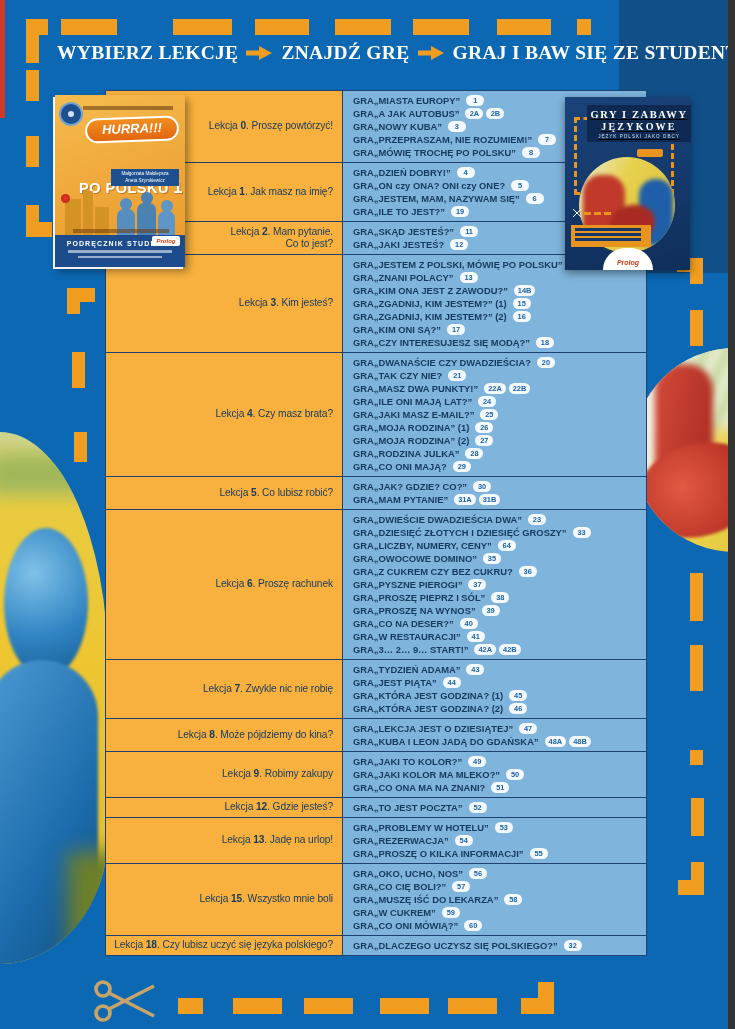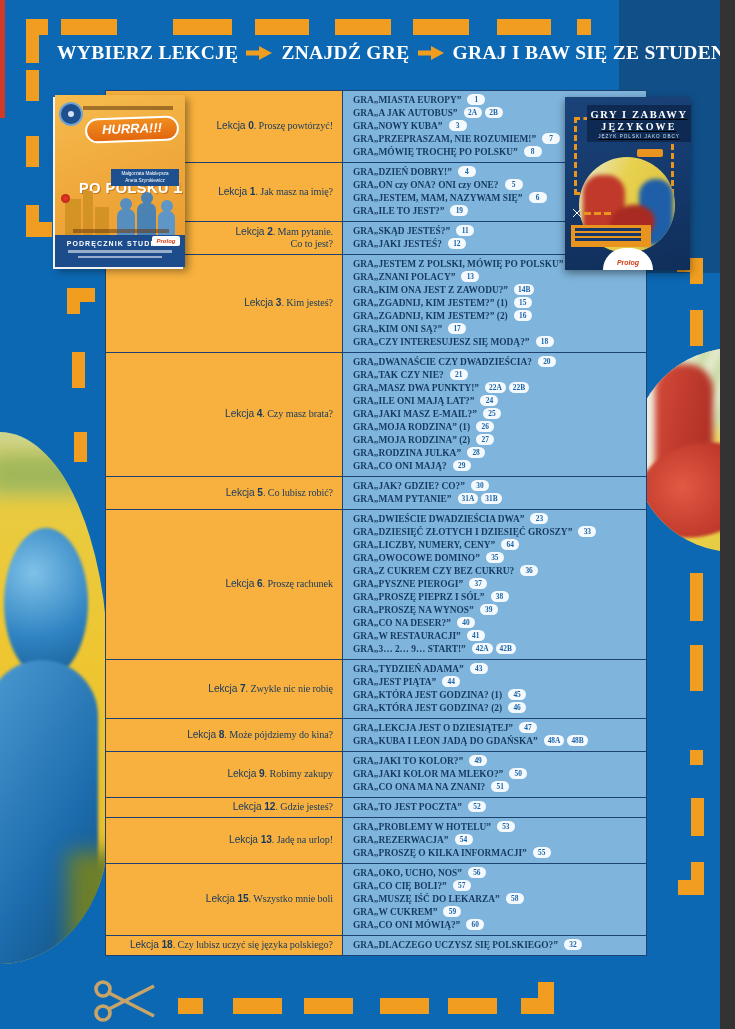--- a/index.html
+++ b/index.html
@@ -1,17 +1,17 @@
 <!DOCTYPE html>
 <html><head>
 <meta charset="utf-8">
 <style>
   html,body{margin:0;padding:0;background:#333;}
   .page{position:relative;width:720px;height:1029px;overflow:hidden;
-        background:#0C68B3;font-family:"Liberation Sans",sans-serif;}
+        background:#0C68B3;font-family:"Liberation Sans",sans-serif;padding-left:8px;}
   
   .dark-col{position:absolute;left:619px;top:0;width:116px;height:273px;background:#114F89;}
   .red-strip{position:absolute;left:0;top:0;width:5px;height:118px;background:#D23A28;}
   
   .dash{position:absolute;background:#F09D20;}
   
   .photo-left{position:absolute;left:0;top:432px;width:108px;height:532px;overflow:hidden;
       border-top-right-radius:108px 235px;border-bottom-right-radius:108px 130px;
       background:linear-gradient(180deg,#cdd690 0%,#e9cb40 14%,#eec631 42%,#e5ba27 100%);}
   .photo-left .band{position:absolute;left:-10px;top:22px;width:130px;height:40px;background:#9fb75a;filter:blur(9px);}
@@ -34,24 +34,24 @@
   .title .arrow{flex:0 0 auto;display:block;}
   
   .lesson-table{position:absolute;left:105px;top:90px;width:540px;border:1.4px solid #1D4170;z-index:2;}
   .t-row{display:flex;border-top:1.4px solid #1D4170;}
   .t-row:first-child{border-top:none;}
   .lesson-cell{width:237px;background:#F8B13E;border-right:1.4px solid #1D4170;
       display:flex;flex-direction:column;justify-content:center;text-align:right;
       padding:3px 9px 3px 6px;box-sizing:border-box;}
   .lesson-label{font-size:10.2px;line-height:12.5px;color:#16395F;letter-spacing:-0.1px;}
   .lesson-label b{font-weight:bold;}
-  .lesson-label .lr{white-space:pre-line;font-family:Liberation Serif, serif;}
+  .lesson-label .lr{white-space:pre-line;}
   .games-cell{flex:1;background:#7FB5DC;display:flex;flex-direction:column;justify-content:center;
       padding:3px 4px 3px 10px;box-sizing:border-box;}
-  .game-line{font-size:9.4px;line-height:13px;color:#16395F;font-weight:bold;white-space:nowrap;font-family:Liberation Serif, serif;}
+  .game-line{font-size:9.4px;line-height:13px;color:#16395F;font-weight:bold;white-space:nowrap;}
   .badge{display:inline-block;min-width:10px;text-align:center;background:#F3F9FD;color:#1B64A9;
       font-size:7.4px;line-height:9px;font-weight:bold;padding:1px 4px;border-radius:8px;
       margin-left:6px;vertical-align:1px;}
   .badge + .badge{margin-left:3px;}
   
   .cover-left{position:absolute;left:55px;top:95px;width:130px;height:172px;z-index:5;
       background:linear-gradient(160deg,#f6bc4e 0%,#f0a93c 45%,#e99a2e 100%);
       box-shadow:-2px 2px 0 #f2f2f2,3px 4px 8px rgba(0,0,0,.4);}
   .cover-left .toptext{position:absolute;left:28px;top:11px;width:90px;height:4px;background:rgba(95,55,12,.55);}
   .cover-left .audio{position:absolute;left:4px;top:7px;width:24px;height:24px;border-radius:50%;

